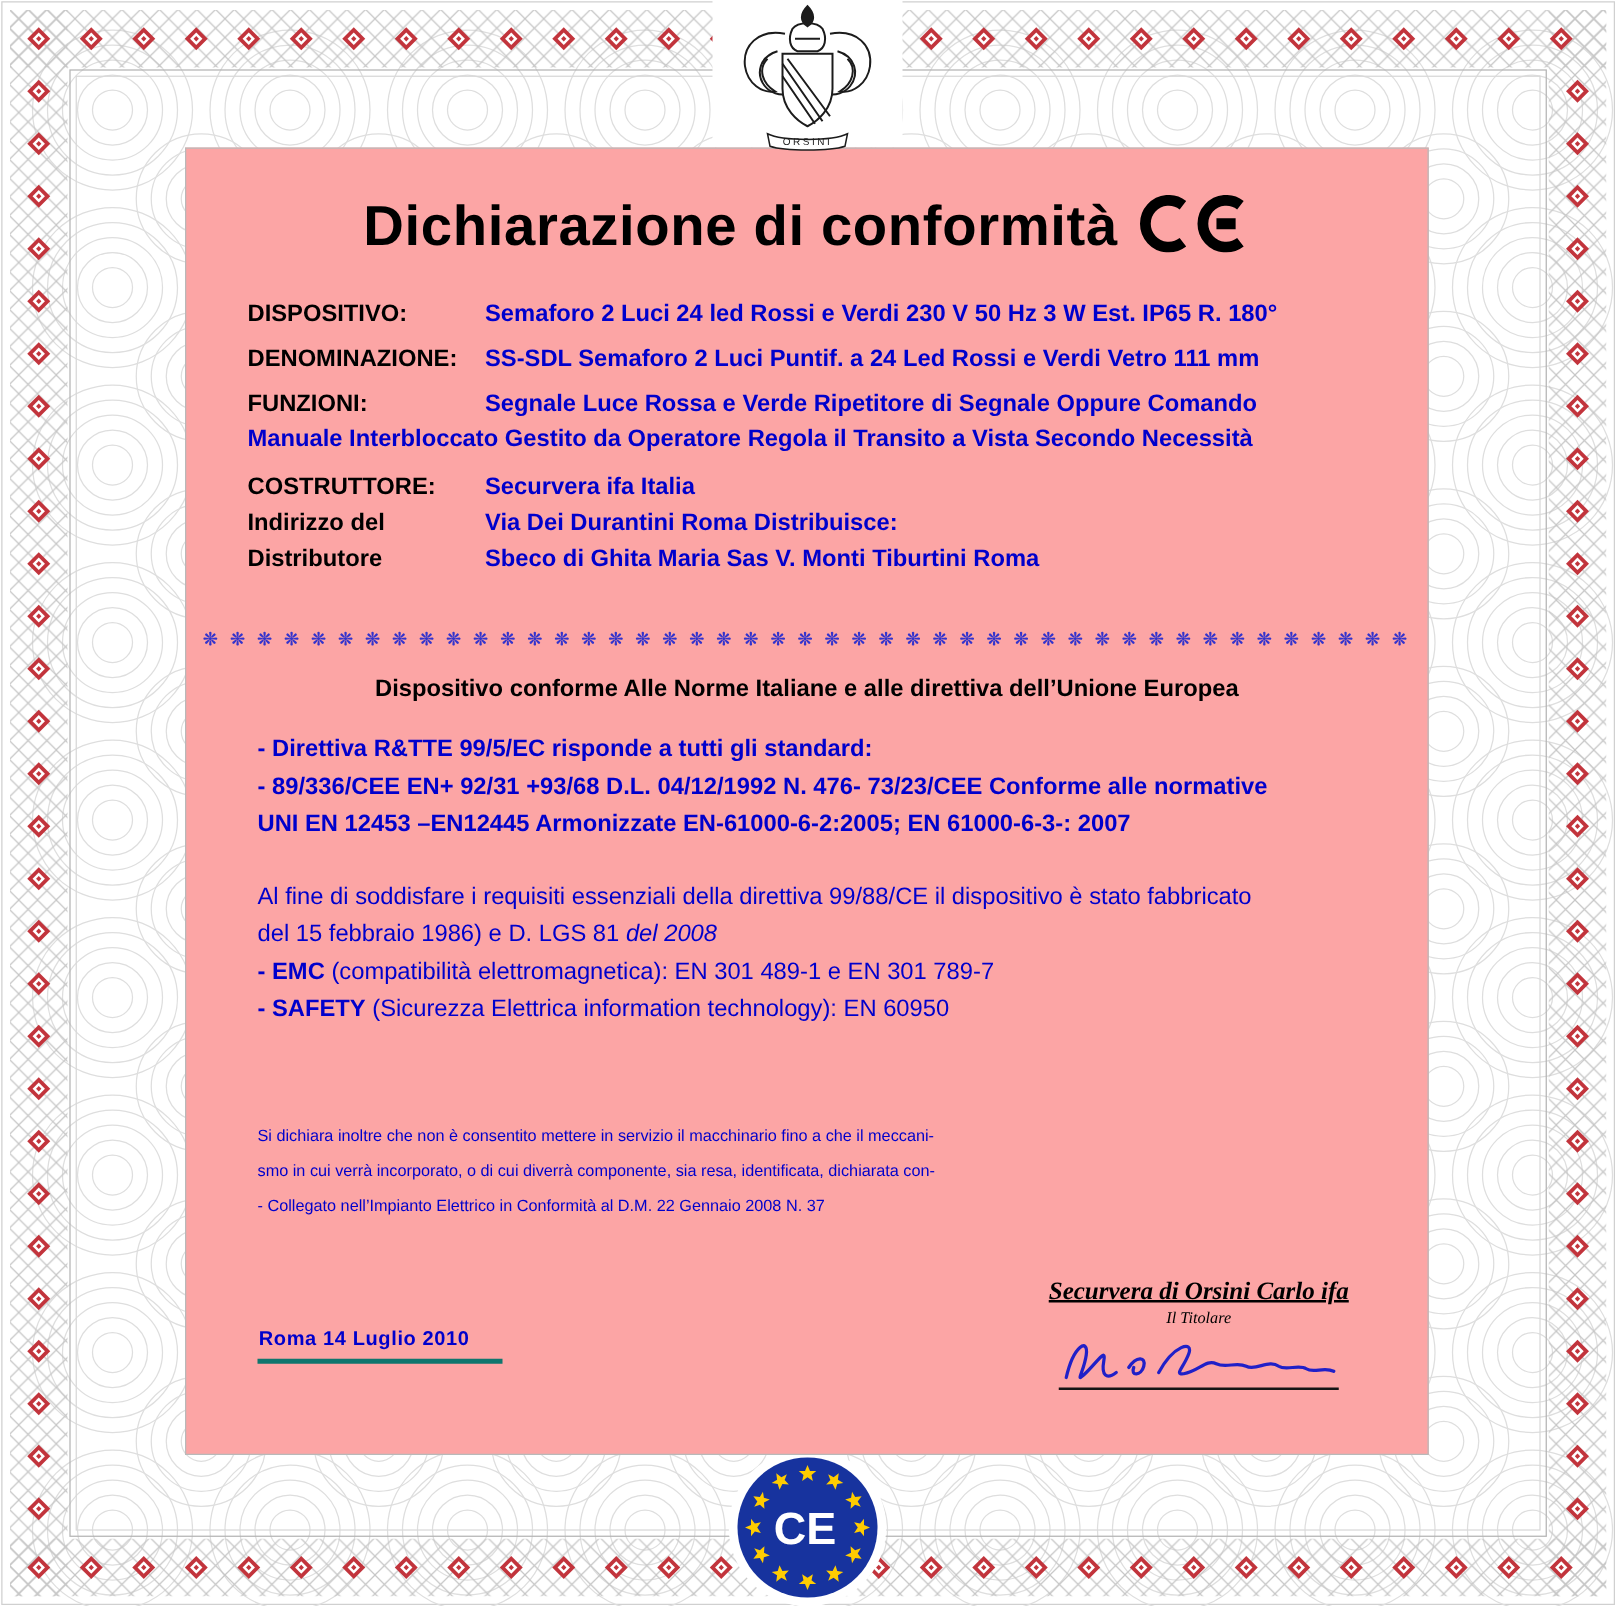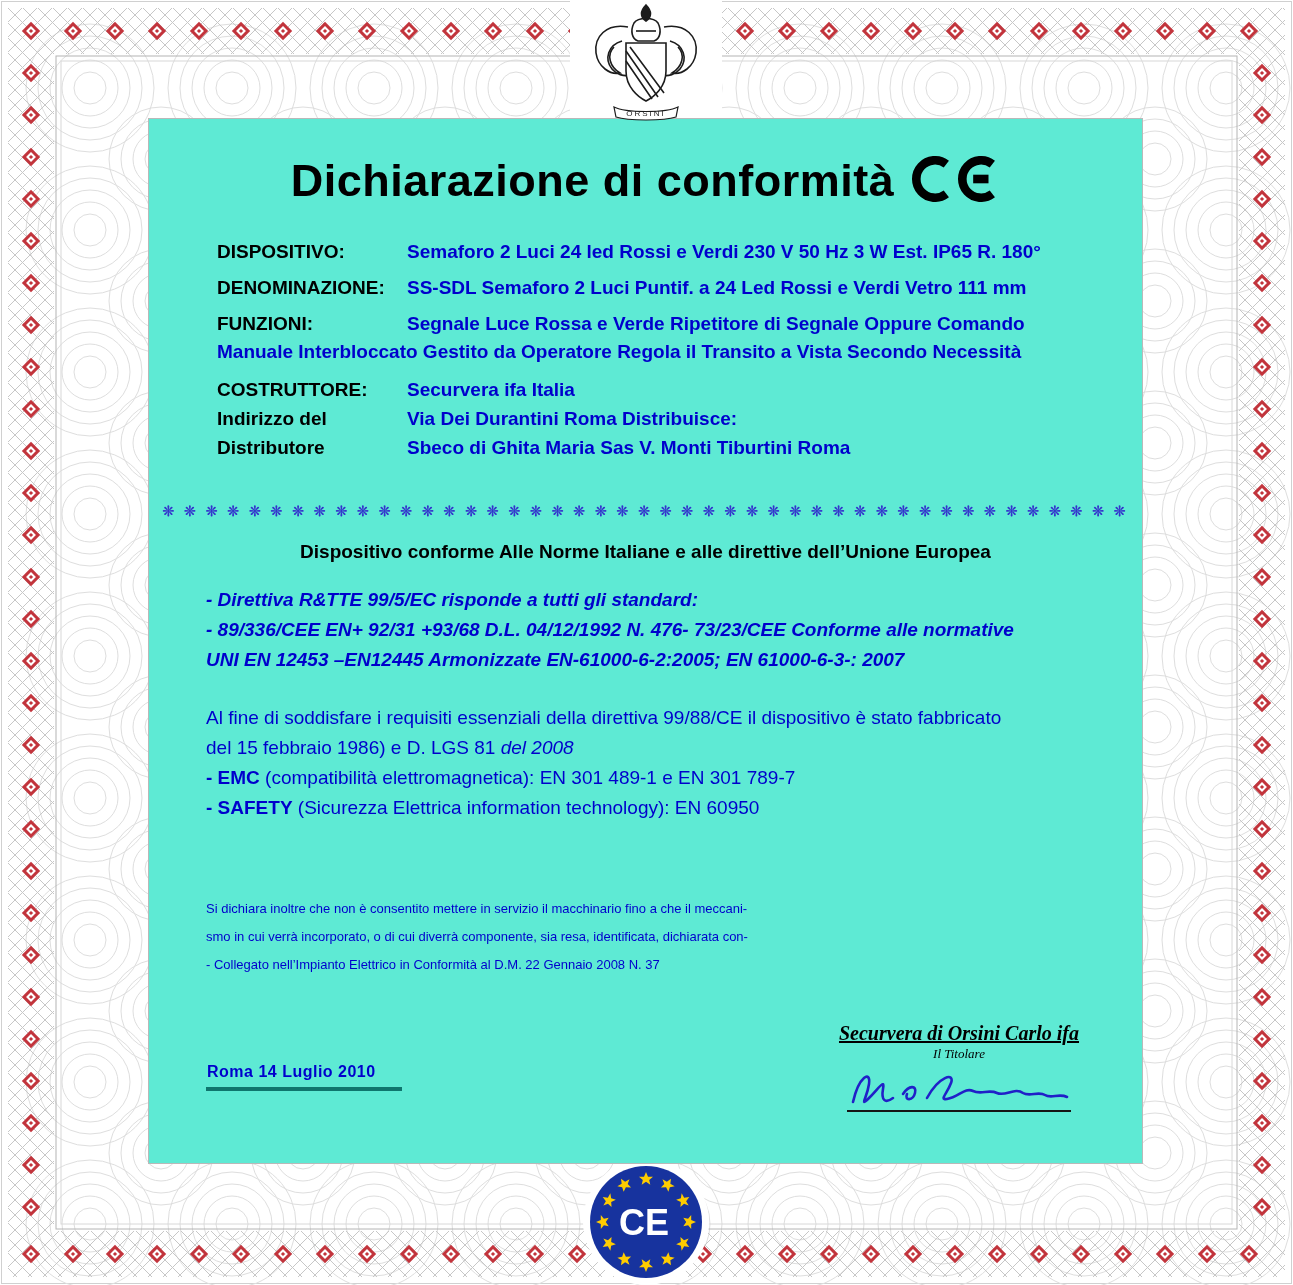--- a/index.html
+++ b/index.html
@@ -2,37 +2,37 @@
 <html><head>
 <meta charset="utf-8">
 <style>
   * { margin:0; padding:0; box-sizing:border-box; }
   html,body { background:#e9e9e9; }
   body { font-family:"Liberation Sans", sans-serif; }
   .page { position:relative; width:1293px; height:1285px; background:#fff; overflow:hidden; margin:0 auto; }
   .bg { position:absolute; left:0; top:0; z-index:0; }
   .crest { position:absolute; left:566px; top:2px; z-index:3; }
   .eu { position:absolute; left:588px; top:1164px; z-index:3; }
-  .panel { position:absolute; left:148px; top:118px; width:995px; height:1046px; background:#5eead4; border:1px solid #b9b9b9; z-index:2; }
+  .panel { position:absolute; left:148px; top:118px; width:995px; height:1046px; background:#fca5a5; border:1px solid #b9b9b9; z-index:2; }
 
   .title { position:absolute; top:36px; left:0; width:100%; text-align:center; font-size:45px; font-weight:bold; color:#000; letter-spacing:.5px; white-space:nowrap; }
   .title .cemark { vertical-align:-6px; margin-left:14px; }
 
-  .fields { position:absolute; top:122px; left:68px; right:40px; font-size:19px; font-weight:bold; }
+  .fields { position:absolute; top:122px; left:49px; right:40px; font-size:19px; font-weight:bold; }
   .frow { display:flex; margin-bottom:14px; }
   .frow.tight { margin-bottom:7px; }
   .frow.vtight { margin-bottom:6px; }
   .lbl { width:190px; flex:none; color:#000; white-space:nowrap; }
   .val { color:#0000cc; white-space:nowrap; }
   .fullline { color:#0000cc; white-space:nowrap; margin-bottom:16px; }
 
   .sep { position:absolute; top:384px; left:0; width:100%; text-align:center; color:#3333cc; font-size:14px; letter-spacing:3px; white-space:nowrap; font-weight:bold; }
   .statement { position:absolute; top:422px; left:0; width:100%; text-align:center; font-size:19px; font-weight:bold; color:#000; }
 
-  .directives { position:absolute; top:466px; left:57px; right:30px; color:#0000cc; font-size:19px; font-weight:bold; line-height:30px; white-space:nowrap;font-style:italic; }
+  .directives { position:absolute; top:466px; left:57px; right:30px; color:#0000cc; font-size:19px; font-weight:bold; line-height:30px; white-space:nowrap; }
   .requisiti { position:absolute; top:584px; left:57px; right:30px; color:#0000cc; font-size:19px; line-height:30px; white-space:nowrap; }
   .requisiti .b { font-weight:bold; }
   .requisiti .i { font-style:italic; }
   .declaration { position:absolute; top:776px; left:57px; right:30px; color:#0000cc; font-size:13px; line-height:28px; white-space:nowrap; }
 
   .date { position:absolute; top:944px; left:57px; color:#0000cc; font-size:16px; font-weight:bold; border-bottom:4px solid #0f766e; padding:0 26px 6px 1px; letter-spacing:.5px; }
 
   .sig { position:absolute; top:903px; left:660px; width:300px; text-align:center; }
   .sig-company { font-family:"Liberation Serif", serif; font-style:italic; font-weight:bold; font-size:20px; color:#000; text-decoration:underline; white-space:nowrap; }
   .sig-role { font-family:"Liberation Serif", serif; font-style:italic; font-size:13px; color:#000; margin-top:1px; }
@@ -1127,21 +1127,21 @@
         <span class="val">Via Dei Durantini Roma Distribuisce:</span>
       </div>
       <div class="frow tight">
         <span class="lbl">Distributore</span>
         <span class="val">Sbeco di Ghita Maria Sas V. Monti Tiburtini Roma</span>
       </div>
     </div>
 
     <div class="sep">❊ ❊ ❊ ❊ ❊ ❊ ❊ ❊ ❊ ❊ ❊ ❊ ❊ ❊ ❊ ❊ ❊ ❊ ❊ ❊ ❊ ❊ ❊ ❊ ❊ ❊ ❊ ❊ ❊ ❊ ❊ ❊ ❊ ❊ ❊ ❊ ❊ ❊ ❊ ❊ ❊ ❊ ❊ ❊ ❊</div>
 
-    <div class="statement">Dispositivo conforme Alle Norme Italiane e alle direttive dell’Unione Europea</div>
+    <div class="statement">Dispositivo conforme Alle Norme Italiane e alle direttiva dell’Unione Europea</div>
 
     <div class="directives">
       <div>- Direttiva R&amp;TTE 99/5/EC risponde a tutti gli standard:</div>
       <div>- 89/336/CEE EN+ 92/31 +93/68 D.L. 04/12/1992 N. 476- 73/23/CEE Conforme alle normative</div>
       <div>UNI EN 12453 –EN12445 Armonizzate EN-61000-6-2:2005; EN 61000-6-3-: 2007</div>
     </div>
 
     <div class="requisiti">
       <div>Al fine di soddisfare i requisiti essenziali della direttiva 99/88/CE il dispositivo è stato fabbricato</div>
       <div><span>del 15 febbraio 1986) e D. LGS 81 </span><span class="i">del 2008</span></div>

